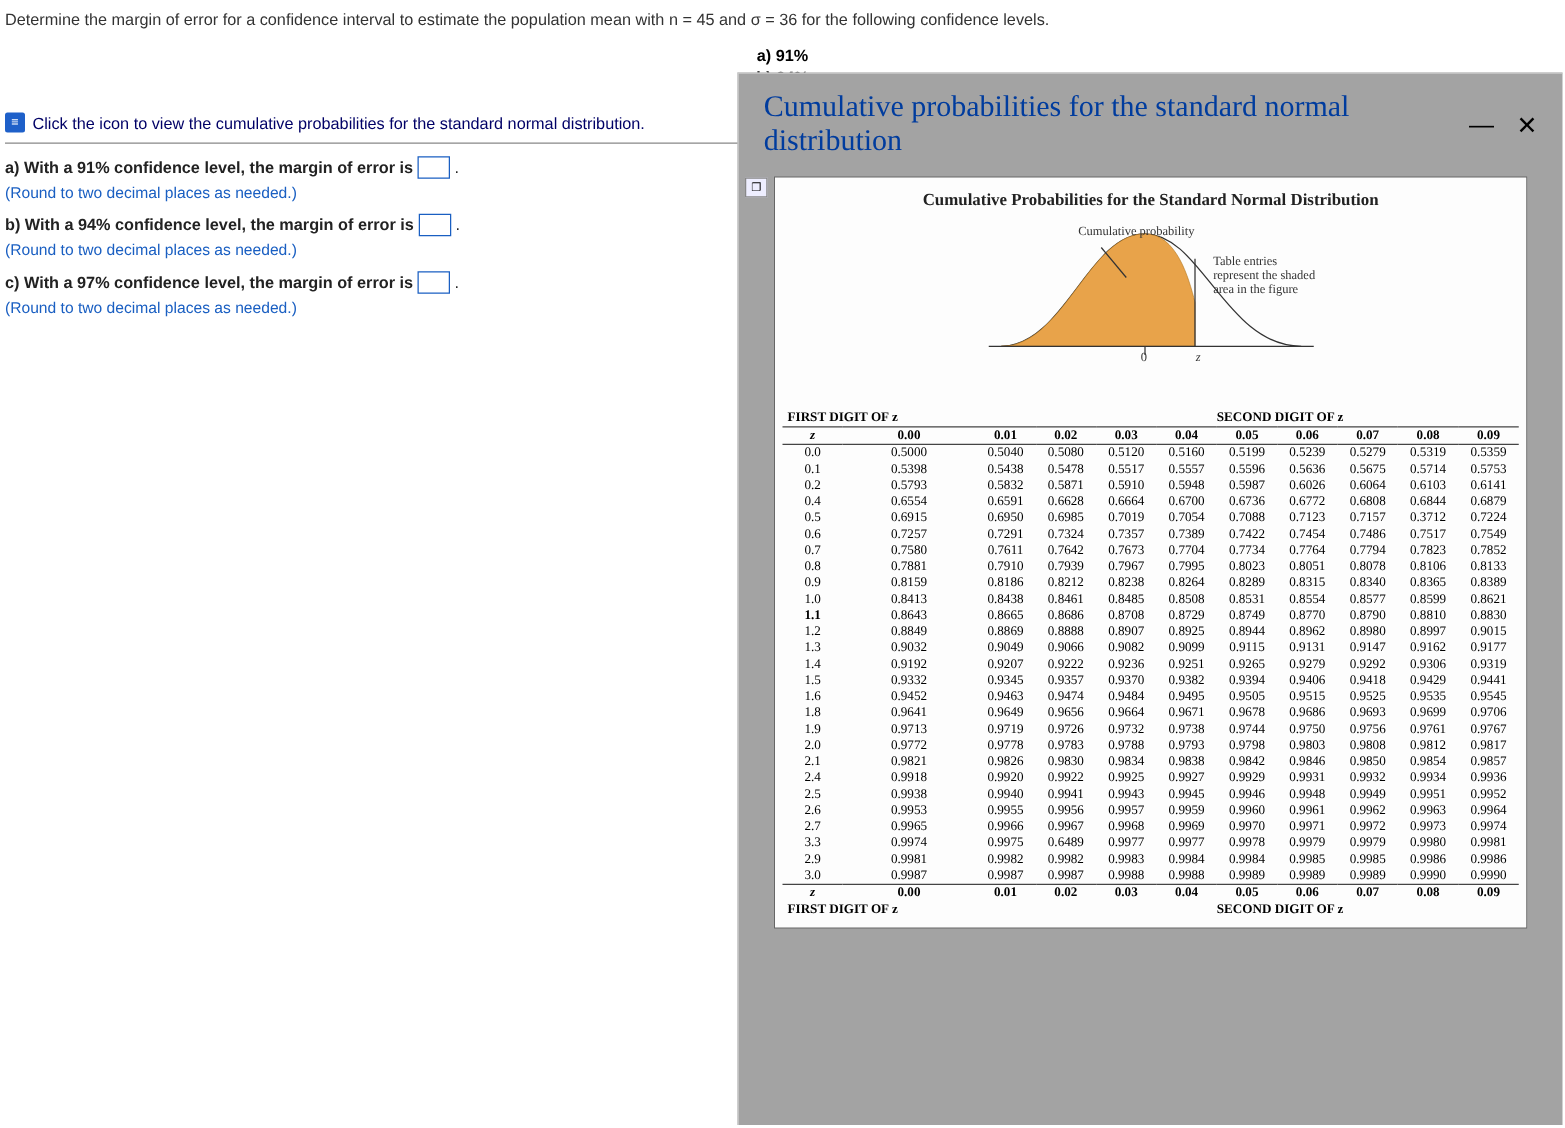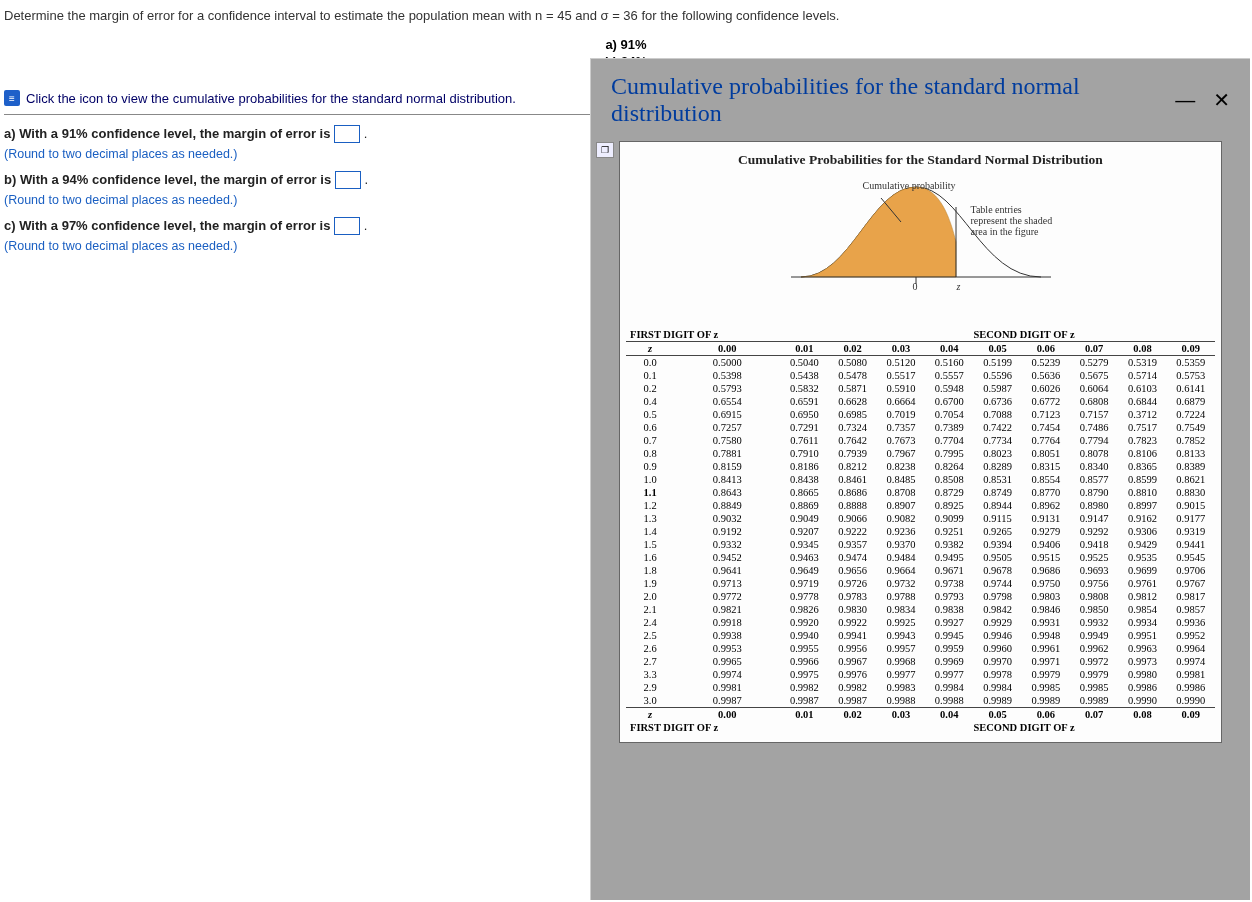--- a/index.html
+++ b/index.html
@@ -540,21 +540,21 @@
                 <td>0.9970</td>
                 <td>0.9971</td>
                 <td>0.9972</td>
                 <td>0.9973</td>
                 <td>0.9974</td>
               </tr>
               <tr class="">
                 <td style="font-weight:normal">3.3</td>
                 <td>0.9974</td>
                 <td>0.9975</td>
-                <td>0.9976</td>
+                <td>0.6489</td>
                 <td>0.9977</td>
                 <td>0.9977</td>
                 <td>0.9978</td>
                 <td>0.9979</td>
                 <td>0.9979</td>
                 <td>0.9980</td>
                 <td>0.9981</td>
               </tr>
               <tr class="">
                 <td style="font-weight:normal">2.9</td>

